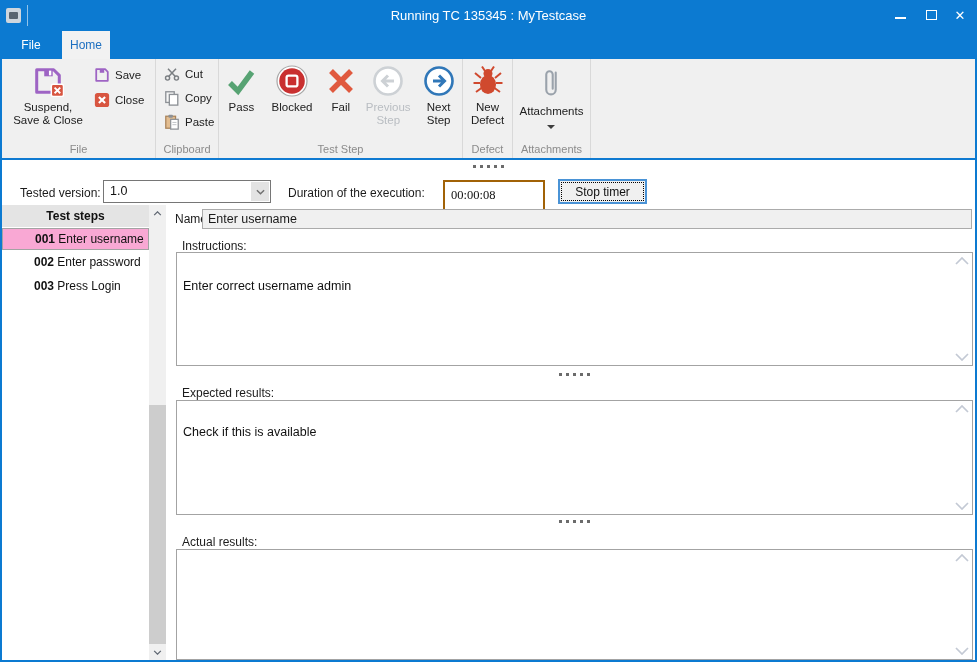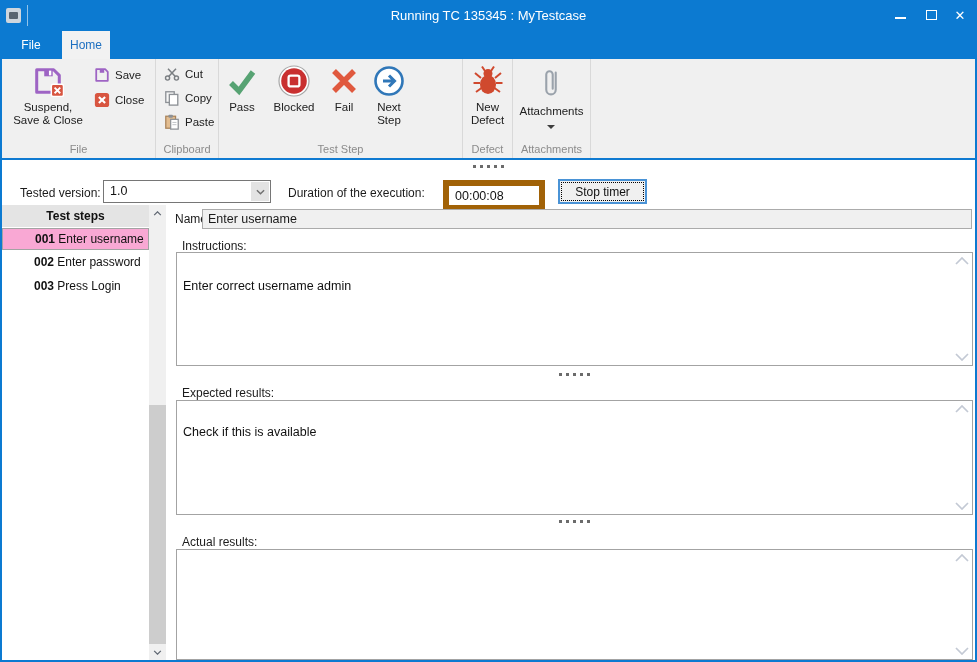--- a/index.html
+++ b/index.html
@@ -53,21 +53,21 @@
   .dots2 { left:176px; top:373px; width:797px; }
   .dots3 { left:176px; top:520px; width:797px; }
 
   
   .tb-label { position:absolute; font-size:12px; color:#1b1b1b; }
   .lbl-version { left:20px; top:186px; }
   .lbl-duration { left:288px; top:186px; }
   .combo { position:absolute; left:103px; top:180px; width:168px; height:23px; background:#fff; border:1px solid #767676; }
   .combo-value { position:absolute; left:6px; top:0; line-height:21px; font-size:12.5px; color:#111; }
   .combo-btn { position:absolute; right:1px; top:1px; width:18px; height:19px; background:#e3e3e3; display:flex; align-items:center; justify-content:center; }
-  .dur-input { position:absolute; left:443px; top:180px; width:102px; height:31px; border:6px solid #a16207; background:#fff; font-size:12.5px; padding-left:6px; font-family:Liberation Sans, sans-serif; color:#111; }
+  .dur-input { position:absolute; left:443px; top:180px; width:102px; height:31px; border:2px solid #a16207; background:#fff; font-size:12.5px; padding-left:6px; font-family:Liberation Serif, serif; color:#111; }
   .stop-btn { position:absolute; left:558px; top:179px; width:89px; height:25px; background:#f0f0f0; border:2px solid #4a93d6; outline:1px dotted #000; outline-offset:-4px; font-size:12px; font-family:inherit; color:#111; cursor:default; }
 
   
   .steps-panel { position:absolute; left:2px; top:205px; width:147px; bottom:2px; background:#fff; }
   .steps-header { height:22px; line-height:22px; background:#e4e4e4; font-weight:bold; font-size:12px; text-align:center; color:#111; }
   .step-row { position:absolute; left:0; width:147px; height:22px; line-height:20px; font-size:12px; color:#111; padding-left:32px; cursor:default; }
   .step-row .num { font-weight:bold; }
   .step-row.selected { background:#f9a8d4; border:1px solid #a3a3a3; }
   .r1{ top:23px; } .r2{ top:47px; } .r3{ top:71px; }
 
@@ -202,20 +202,27 @@
           <rect x="10.6" y="10.6" width="10.8" height="10.8" rx="2" fill="none" stroke="#fff" stroke-width="2.3"></rect>
         </svg>
         <div class="blabel">Blocked</div>
       </div>
       <div class="bigbtn tsbtn" style="width:40px">
         <svg class="icon32" viewBox="0 0 32 32">
           <path d="M6 6 L26 26 M26 6 L6 26" stroke="#e0593e" stroke-width="5.5"></path>
         </svg>
         <div class="blabel">Fail</div>
       </div>
+      <div class="bigbtn tsbtn disabled" style="width:52px">
+        <svg class="icon32" viewBox="0 0 32 32">
+          <circle cx="16" cy="16" r="13.5" fill="#fff" stroke="#cdd1d5" stroke-width="2.6"></circle>
+          <path d="M22 16 H11 M16 10.5 L10.5 16 L16 21.5" fill="none" stroke="#cdd1d5" stroke-width="3"></path>
+        </svg>
+        <div class="blabel lblw w52">Previous Step</div>
+      </div>
       <div class="bigbtn tsbtn" style="width:46px">
         <svg class="icon32" viewBox="0 0 32 32">
           <circle cx="16" cy="16" r="13.5" fill="#fff" stroke="#3077b8" stroke-width="2.6"></circle>
           <path d="M10 16 H21 M16 10.5 L21.5 16 L16 21.5" fill="none" stroke="#3077b8" stroke-width="3"></path>
         </svg>
         <div class="blabel lblw w38">Next Step</div>
       </div>
       <div class="rgroup-label">Test Step</div>
     </div>
 

